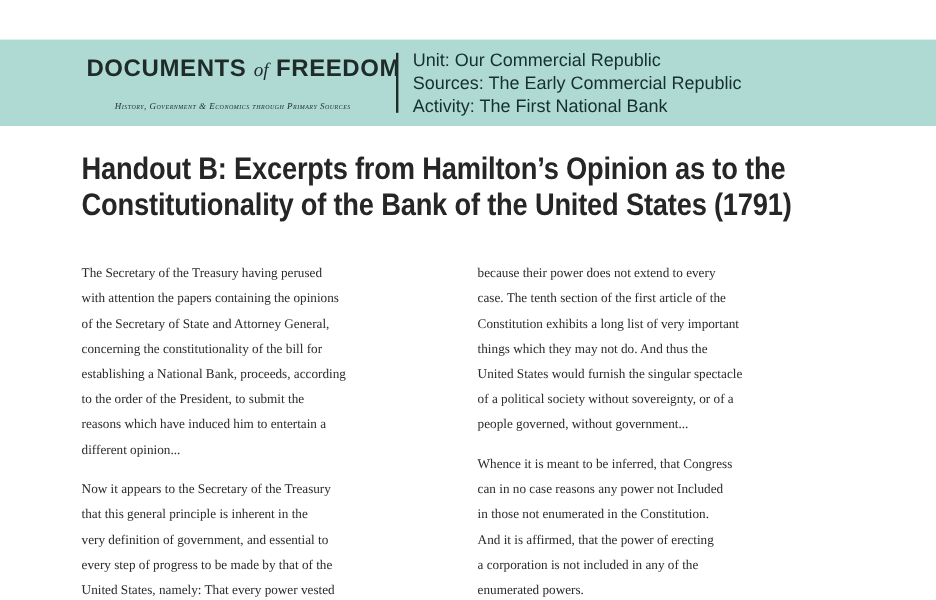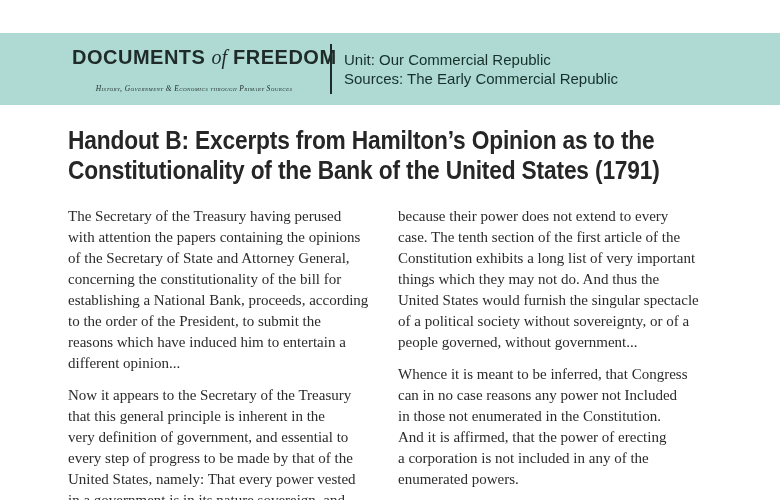--- a/index.html
+++ b/index.html
@@ -28,21 +28,21 @@
     font-weight: 700;
     font-size: 20px;
     letter-spacing: 0.5px;
     color: #1e2b29;
     white-space: nowrap;
   }
   .logo-of {
     font-family: "Liberation Serif", serif;
     font-style: italic;
     font-weight: 400;
-    font-size: 20px;
+    font-size: 16px;
     letter-spacing: 0;
   }
   .logo-tagline {
     font-family: "Liberation Serif", serif;
     font-style: italic;
     font-variant: small-caps;
     font-size: 7.5px;
     letter-spacing: 0.4px;
     margin-top: 15px;
     color: #1e2b29;
@@ -74,23 +74,23 @@
     transform: scaleX(0.875);
     transform-origin: left top;
   }
   .cols {
     margin-top: 21px;
     display: flex;
     gap: 14px;
   }
   .col { width: 316px; flex: none; }
   .para {
-    margin: 0 0 11px 0;
+    margin: 12px 0 11px 0;
     font-family: "Liberation Serif", serif;
-    font-size: 15px;
+    font-size: 11px;
     line-height: 21px;
     color: #2b2b2b;
     white-space: pre;
   }
 </style>
 </head>
 <body>
 
 <div class="page">
   <div class="top-strip"></div>
@@ -103,20 +103,21 @@
         <span>FREEDOM</span>
       </div>
       <div class="logo-tagline">History, Government &amp; Economics through Primary Sources</div>
     </div>
 
     <div class="divider"></div>
 
     <div class="meta">
       <div class="meta-line">Unit: Our Commercial Republic</div>
       <div class="meta-line">Sources: The Early Commercial Republic</div>
+      <div class="meta-line">Activity: The First National Bank</div>
     </div>
   </header>
 
   <main class="content">
     <h1 class="title">Handout B: Excerpts from Hamilton’s Opinion as to the
 Constitutionality of the Bank of the United States (1791)</h1>
 
     <div class="cols">
       <div class="col">
         <p class="para">The Secretary of the Treasury having perused

